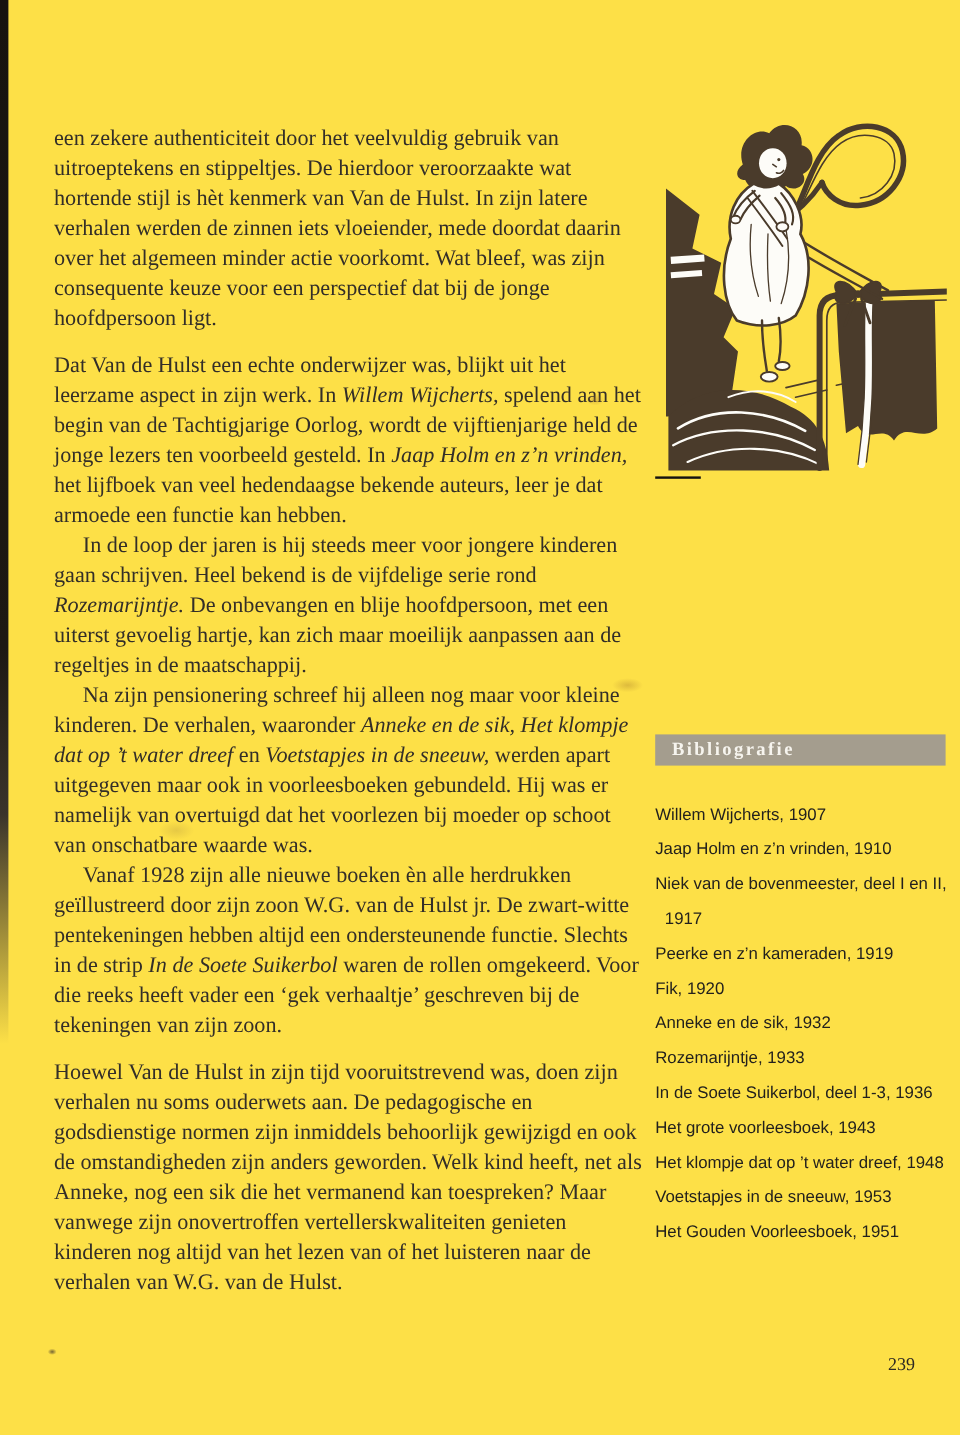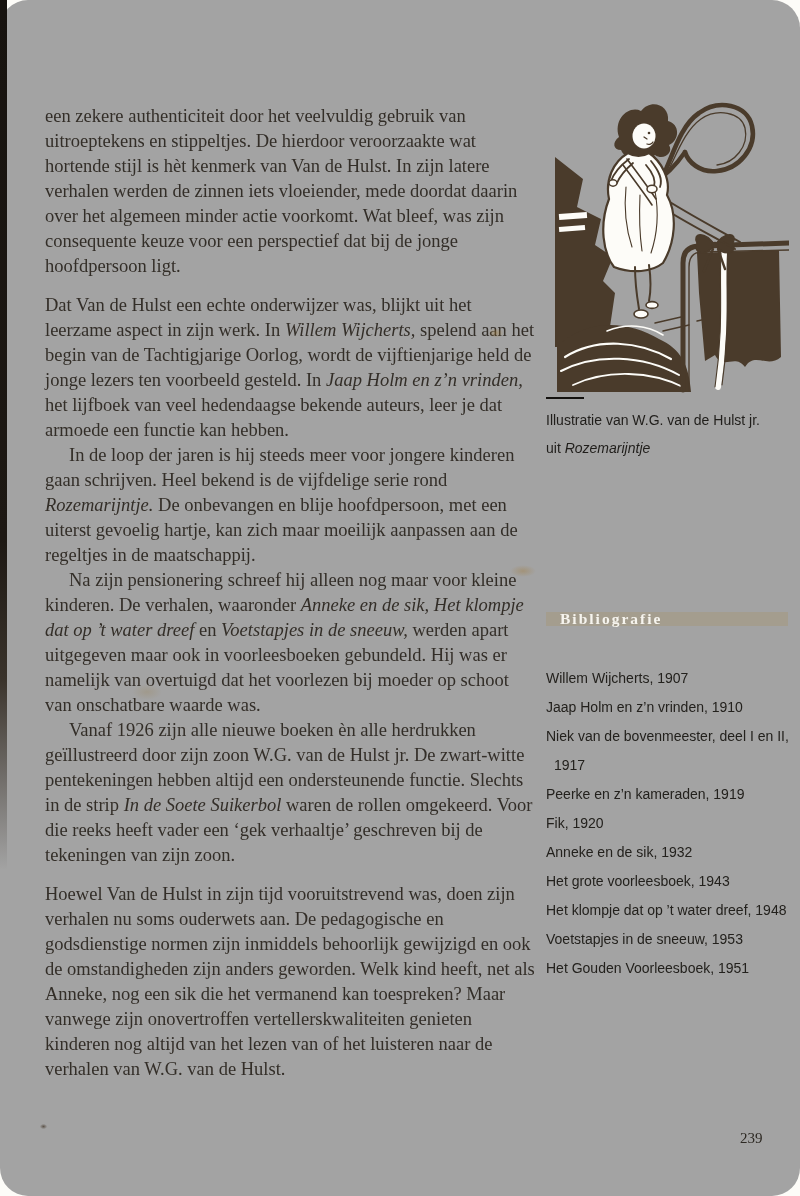--- a/index.html
+++ b/index.html
@@ -1,18 +1,18 @@
 <!DOCTYPE html>
 <html><head>
 <meta charset="utf-8">
 <style>
   html,body{margin:0;padding:0;}
   body{width:800px;height:1196px;position:relative;overflow:hidden;
        font-family:"Liberation Serif",serif;background:#fdfcf8;}
-  .page{position:absolute;inset:0;background:#a3a3a3;border-radius:28px;}
+  .page{position:absolute;inset:0;background:#fde047;}
 
   
   .binding-strip{position:absolute;left:0;top:0;width:7px;height:870px;
     background:linear-gradient(to bottom,#17130f 0%,#1d1813 62%,#3a332b 78%,rgba(60,52,40,0) 100%);}
   .stain{position:absolute;border-radius:50%;pointer-events:none;}
   .stain1{left:488px;top:328px;width:16px;height:10px;background:radial-gradient(ellipse,rgba(170,125,45,.38),rgba(170,125,45,0) 70%);}
   .stain2{left:510px;top:565px;width:26px;height:12px;background:radial-gradient(ellipse,rgba(160,115,40,.34),rgba(160,115,40,0) 70%);}
   .stain3{left:132px;top:684px;width:30px;height:16px;background:radial-gradient(ellipse,rgba(150,120,60,.22),rgba(150,120,60,0) 70%);}
   .stain4{left:40px;top:1124px;width:7px;height:5px;background:radial-gradient(ellipse,rgba(70,58,45,.75),rgba(70,58,45,0) 75%);border-radius:40%;}
 
@@ -25,21 +25,21 @@
   .article em{font-style:italic;}
 
   .figure-svg{position:absolute;left:547px;top:95px;width:242px;height:298px;}
 
   .caption-rule{position:absolute;left:546px;top:397px;width:38px;height:2px;background:#14120f;}
   .figure-caption{position:absolute;left:546px;top:406px;width:244px;
     font-family:"Liberation Sans",sans-serif;font-size:14px;line-height:28px;color:#201e1b;}
   .figure-caption .line{display:block;}
   .figure-caption em{font-style:italic;}
 
-  .biblio-bar{position:absolute;left:546px;top:612px;width:242px;height:14px;
+  .biblio-bar{position:absolute;left:546px;top:612px;width:242px;height:26px;
     background:#a49d8e;color:#f6f4ee;font-family:"Liberation Serif",serif;
     font-size:15.5px;font-weight:bold;letter-spacing:2px;
     display:flex;align-items:center;padding-left:14px;box-sizing:border-box;}
 
   .biblio-list{position:absolute;left:546px;top:664px;width:246px;
     font-family:"Liberation Sans",sans-serif;font-size:14px;line-height:29px;color:#23211d;
     list-style:none;margin:0;padding:0;}
   .biblio-list li{padding-left:8px;text-indent:-8px;margin:0;}
 
   .page-number{position:absolute;left:740px;top:1130px;
@@ -50,21 +50,21 @@
 
 <div class="page">
 
   <div class="binding-strip"></div>
 
   <div class="article" id="article">
       <p class=""><span>een zekere authenticiteit door het veelvuldig gebruik van uitroeptekens en stippeltjes. De hierdoor veroorzaakte wat hortende stijl is hèt kenmerk van Van de Hulst. In zijn latere verhalen werden de zinnen iets vloeiender, mede doordat daarin over het algemeen minder actie voorkomt. Wat bleef, was zijn consequente keuze voor een perspectief dat bij de jonge hoofdpersoon ligt.</span></p>
       <p class="gap "><span>Dat Van de Hulst een echte onderwijzer was, blijkt uit het leerzame aspect in zijn werk. In </span><em>Willem Wijcherts,</em><span> spelend aan het begin van de Tachtigjarige Oorlog, wordt de vijftienjarige held de jonge lezers ten voorbeeld gesteld. In </span><em>Jaap Holm en z’n vrinden,</em><span> het lijfboek van veel hedendaagse bekende auteurs, leer je dat armoede een functie kan hebben.</span></p>
       <p class="indent"><span>In de loop der jaren is hij steeds meer voor jongere kinderen gaan schrijven. Heel bekend is de vijfdelige serie rond </span><em>Rozemarijntje.</em><span> De onbevangen en blije hoofdpersoon, met een uiterst gevoelig hartje, kan zich maar moeilijk aanpassen aan de regeltjes in de maatschappij.</span></p>
       <p class="indent"><span>Na zijn pensionering schreef hij alleen nog maar voor kleine kinderen. De verhalen, waaronder </span><em>Anneke en de sik, Het klompje dat op ’t water dreef</em><span> en </span><em>Voetstapjes in de sneeuw,</em><span> werden apart uitgegeven maar ook in voorleesboeken gebundeld. Hij was er namelijk van overtuigd dat het voorlezen bij moeder op schoot van onschatbare waarde was.</span></p>
-      <p class="indent"><span>Vanaf 1926 zijn alle nieuwe boeken èn alle herdrukken geïllustreerd door zijn zoon W.G. van de Hulst jr. De zwart-witte pentekeningen hebben altijd een ondersteunende functie. Slechts in de strip </span><em>In de Soete Suikerbol</em><span> waren de rollen omgekeerd. Voor die reeks heeft vader een ‘gek verhaaltje’ geschreven bij de tekeningen van zijn zoon.</span></p>
+      <p class="indent"><span>Vanaf 1928 zijn alle nieuwe boeken èn alle herdrukken geïllustreerd door zijn zoon W.G. van de Hulst jr. De zwart-witte pentekeningen hebben altijd een ondersteunende functie. Slechts in de strip </span><em>In de Soete Suikerbol</em><span> waren de rollen omgekeerd. Voor die reeks heeft vader een ‘gek verhaaltje’ geschreven bij de tekeningen van zijn zoon.</span></p>
       <p class="gap "><span>Hoewel Van de Hulst in zijn tijd vooruitstrevend was, doen zijn verhalen nu soms ouderwets aan. De pedagogische en godsdienstige normen zijn inmiddels behoorlijk gewijzigd en ook de omstandigheden zijn anders geworden. Welk kind heeft, net als Anneke, nog een sik die het vermanend kan toespreken? Maar vanwege zijn onovertroffen vertellerskwaliteiten genieten kinderen nog altijd van het lezen van of het luisteren naar de verhalen van W.G. van de Hulst.</span></p>
     </div>
 
   <svg class="figure-svg" viewBox="0 0 242 298" xmlns="http://www.w3.org/2000/svg">
     <g stroke="#4a3b2b" fill="none" stroke-linecap="round">
 
       <path d="M8,62 L36,84 L30,112 L54,124 L48,150 L66,162 L56,186 L68,198 L60,252 L8,252 Z" fill="#4a3b2b" stroke="none"></path>
       <rect x="12" y="118" width="28" height="6" fill="#fdfcf8" stroke="none" transform="rotate(-4 26 121)"></rect>
       <rect x="12" y="131" width="26" height="5" fill="#fdfcf8" stroke="none" transform="rotate(-4 25 133)"></rect>
 
@@ -115,33 +115,31 @@
       <path d="M104,66 C112,76 116,84 113,92 M99,70 C106,78 109,85 107,92" stroke-width="1.8"></path>
       <ellipse cx="105" cy="94" rx="5" ry="3.8" fill="#fdfcf8" stroke-width="1.5"></ellipse>
 
       <path d="M88,172 C88,188 90,202 92,214 M102,170 C104,184 104,196 102,206" stroke-width="2"></path>
       <ellipse cx="94" cy="219" rx="7" ry="4" fill="#fdfcf8" stroke-width="1.6"></ellipse>
       <ellipse cx="105" cy="210" rx="6" ry="3.4" fill="#fdfcf8" stroke-width="1.6"></ellipse>
     </g>
   </svg>
 
   <div class="caption-rule"></div>
-  <div class="figure-caption">
-    <span class="line">Illustratie van W.G. van de Hulst jr.</span>
-    <span class="line"><span>uit </span><em>Rozemarijntje</em></span>
-  </div>
 
   <div class="biblio-bar">Bibliografie</div>
   <ul class="biblio-list" id="biblio-list">
       <li>Willem Wijcherts, 1907</li>
       <li>Jaap Holm en z’n vrinden, 1910</li>
       <li>Niek van de bovenmeester, deel I en II, 1917</li>
       <li>Peerke en z’n kameraden, 1919</li>
       <li>Fik, 1920</li>
       <li>Anneke en de sik, 1932</li>
+      <li>Rozemarijntje, 1933</li>
+      <li>In de Soete Suikerbol, deel 1-3, 1936</li>
       <li>Het grote voorleesboek, 1943</li>
       <li>Het klompje dat op ’t water dreef, 1948</li>
       <li>Voetstapjes in de sneeuw, 1953</li>
       <li>Het Gouden Voorleesboek, 1951</li>
     </ul>
 
   <div class="page-number">239</div>
 
   <div class="stain stain1"></div>
   <div class="stain stain2"></div>

